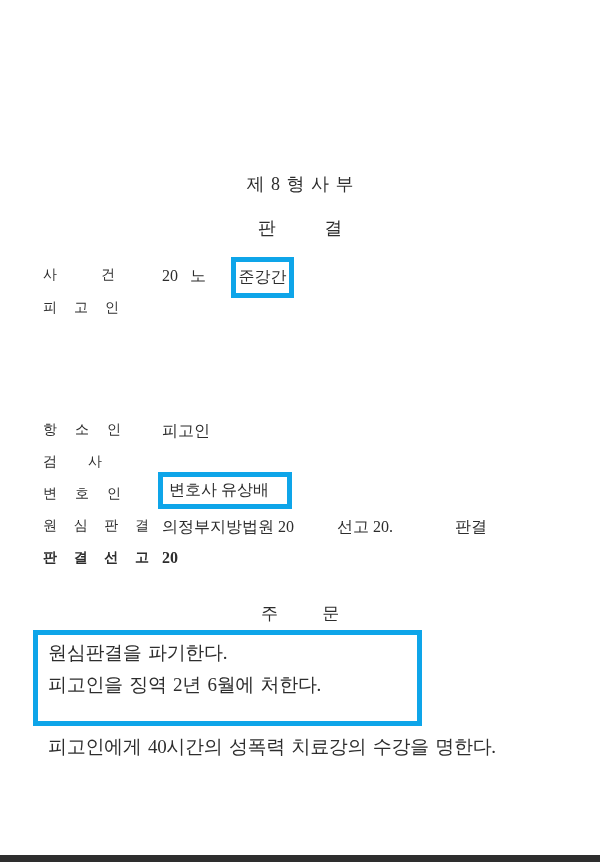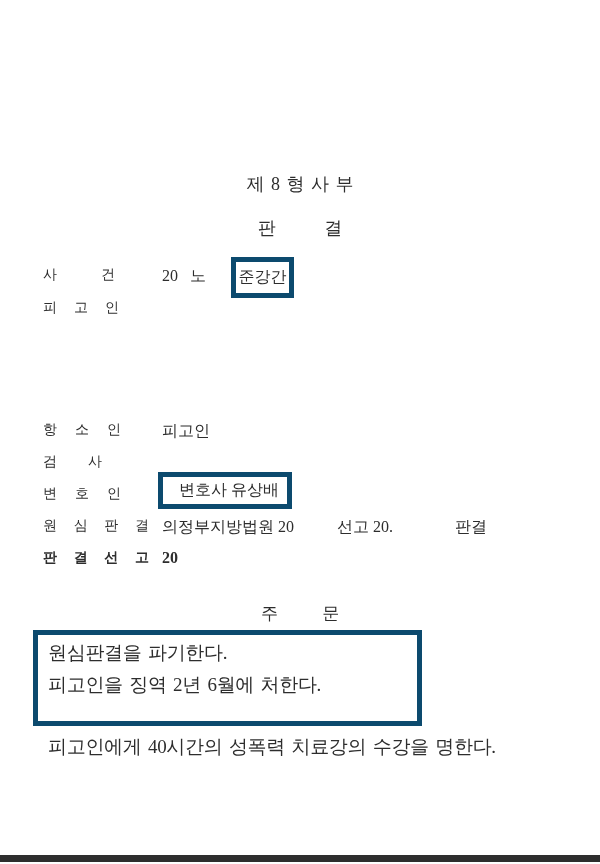--- a/index.html
+++ b/index.html
@@ -43,32 +43,32 @@
   .r-date       { top: 549px; font-weight: bold; }
 
   .case-number { left: 162px; word-spacing: 8px; }
   .val-col     { left: 162px; }
   .lower-sentence { left: 337px; text-align: right; }
   .lower-suffix   { left: 455px; }
 
   
   .hl-box {
     position: absolute;
-    border: 5px solid #0c4a6e;
+    border: 5px solid #0ea5e9;
     background: transparent;
   }
   .charge-box {
     left: 231px; top: 257px; width: 63px; height: 41px;
     display: flex; align-items: center; justify-content: center;
   }
   .charge-box .field-value { position: static; }
   .counsel-box {
     left: 158px; top: 472px; width: 134px; height: 37px;
     display: flex; align-items: center;
-    padding-left: 16px;
+    padding-left: 6px;
   }
   .counsel-box .field-value { position: static; }
   .disposition-box {
     left: 33px; top: 630px; width: 389px; height: 96px;
   }
 
   .disposition-line {
     position: absolute; left: 48px;
     font-size: 19px; word-spacing: 2px; letter-spacing: -0.3px;
     white-space: pre;

